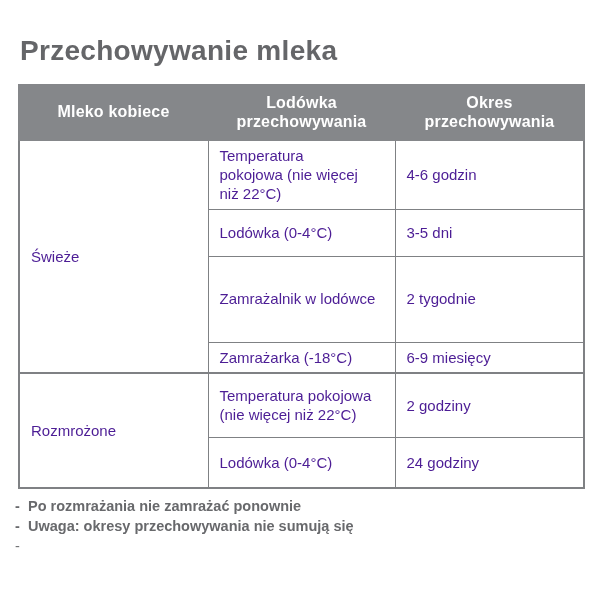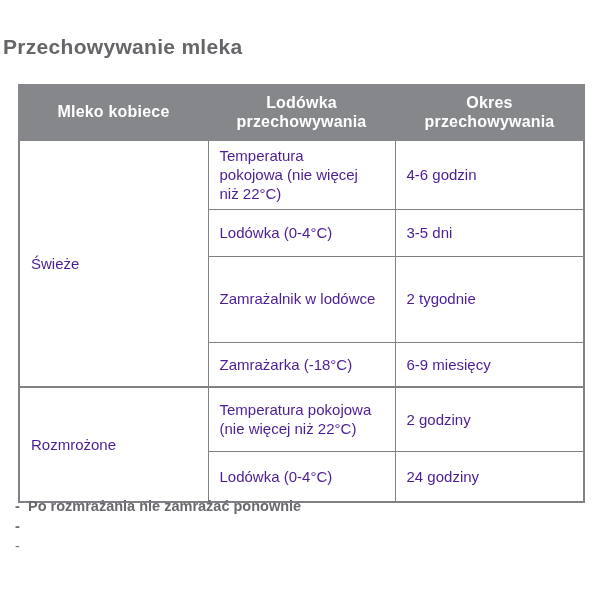--- a/index.html
+++ b/index.html
@@ -10,24 +10,24 @@
   }
   .page {
     position: relative;
     width: 600px;
     height: 600px;
     background: #ffffff;
     overflow: hidden;
   }
   .page-title {
     position: absolute;
-    left: 3px;
+    left: 20px;
     top: 35px;
     margin: 0;
-    font-size: 21px;
+    font-size: 28px;
     font-weight: bold;
     letter-spacing: 0.3px;
     color: #656669;
   }
   table.storage-table {
     position: absolute;
     left: 18px;
     top: 84px;
     width: 565px;
     border-collapse: collapse;
@@ -61,21 +61,21 @@
     padding: 4px 8px 4px 11px;
     border: 1px solid #7f8184;
   }
   table.storage-table { border: 2px solid #7f8184; }
   table.storage-table td.group-cell {
     border-bottom: 2px solid #7f8184;
   }
   tr.row-1 { height: 69px; }
   tr.row-2 { height: 47px; }
   tr.row-3 { height: 86px; }
-  tr.row-4 { height: 45px; }
+  tr.row-4 { height: 31px; }
   tr.row-5 { height: 64px; }
   tr.row-6 { height: 51px; }
   tr.group-last td { border-bottom: 2px solid #7f8184; }
   .notes {
     position: absolute;
     left: 15px;
     top: 496px;
     width: 420px;
     margin: 0;
     padding: 0;
@@ -155,19 +155,20 @@
     </tbody>
   </table>
 
   <ul class="notes">
     <li class="bold">
       <span class="dash">-</span>
       <span class="note-text">Po rozmrażania nie zamrażać ponownie</span>
     </li>
     <li class="bold">
       <span class="dash">-</span>
+      <span class="note-text">Uwaga: okresy przechowywania nie sumują się</span>
     </li>
     <li>
       <span class="dash">-</span>
     </li>
   </ul>
 
 </div>
 
 </body></html>

